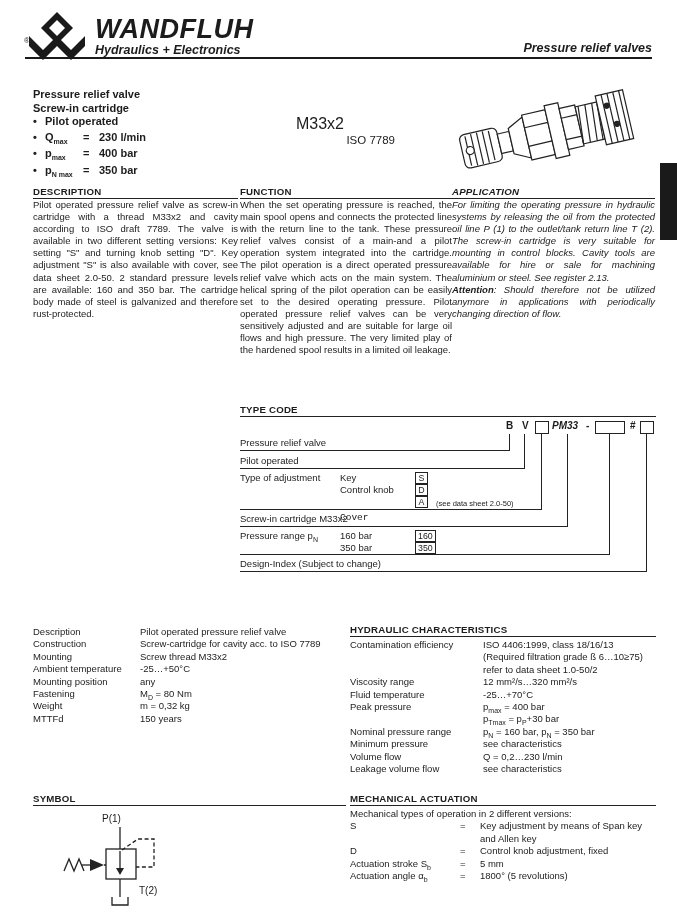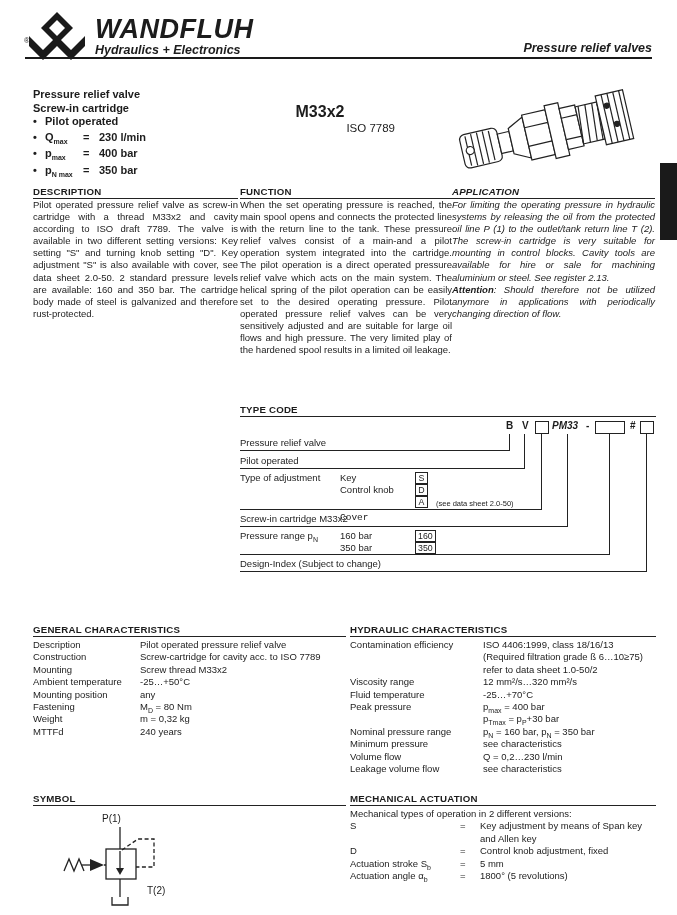--- a/index.html
+++ b/index.html
@@ -17,21 +17,21 @@
 
   
   .title-block{position:absolute;left:33px;top:88px;font-weight:bold;font-size:11px;}
   .tb-line{line-height:13.5px;}
   .bullet-row{display:flex;line-height:16.5px;}
   .bullet-row.tight{line-height:13.5px;}
   .b-dot{width:12px;}
   .b-sym{width:38px;}
   .b-eq{width:16px;}
   .model-block{position:absolute;left:245px;top:103px;width:150px;text-align:center;}
-  .model-code{font-size:16px;font-weight:bold;line-height:17px;}
+  .model-code{font-size:16px;font-weight:normal;line-height:17px;margin-top:12px;}
   .model-iso{font-size:11.5px;margin-top:2px;text-align:right;}
   .product-img{position:absolute;left:452px;top:76px;width:206px;height:110px;}
   .register-tab{position:absolute;left:660px;top:163px;width:17px;height:77px;background:#1a1a1a;}
 
   
   .col{position:absolute;top:186px;font-size:9.5px;}
   .col-desc{left:33px;width:205px;}
   .col-func{left:240px;width:212px;}
   .col-app{left:452px;width:203px;font-style:italic;}
   .sec-heading{font-weight:bold;font-size:9.7px;border-bottom:1.4px solid #222;
@@ -215,21 +215,20 @@
     <span class="tc-label" style="left:0;top:126px;"><span>Pressure range p</span><sub>N</sub></span>
     <span class="tc-label" style="left:100px;top:126px;">160 bar</span>
     <span class="tc-label" style="left:175px;top:126px;"><span class="opt-box">160</span></span>
     <span class="tc-label" style="left:100px;top:138px;">350 bar</span>
     <span class="tc-label" style="left:175px;top:138px;"><span class="opt-box">350</span></span>
 
     <span class="tc-label" style="left:0;top:154px;">Design-Index (Subject to change)</span>
   </div>
 
   <div class="chars" style="left:33px;top:624px;width:313px;">
-    <div class="sec-heading">GENERAL CHARACTERISTICS</div>
     <div class="rows">
       <div class="trow">
           <span class="tlabel">Description</span>
           <span class="tval">Pilot operated pressure relief valve</span>
         </div>
       <div class="trow">
           <span class="tlabel">Construction</span>
           <span class="tval">Screw-cartridge for cavity acc. to ISO 7789</span>
         </div>
       <div class="trow">
@@ -247,21 +246,21 @@
       <div class="trow">
           <span class="tlabel">Fastening</span>
           <span class="tval"><span>M</span><sub>D</sub><span> = 80 Nm</span></span>
         </div>
       <div class="trow">
           <span class="tlabel">Weight</span>
           <span class="tval">m = 0,32 kg</span>
         </div>
       <div class="trow">
           <span class="tlabel">MTTFd</span>
-          <span class="tval">240 years</span>
+          <span class="tval">150 years</span>
         </div>
     </div>
   </div>
 
   <div class="chars hyd" style="left:350px;top:624px;width:306px;">
     <div class="sec-heading">HYDRAULIC CHARACTERISTICS</div>
     <div class="rows">
       <div class="trow">
           <span class="tlabel">Contamination efficiency</span>
           <span class="tval">ISO 4406:1999, class 18/16/13</span>
@@ -306,21 +305,21 @@
           <span class="tlabel">Leakage volume flow</span>
           <span class="tval">see characteristics</span>
         </div>
     </div>
   </div>
 
   <div class="chars" style="left:33px;top:793px;width:313px;height:115px;">
     <div class="sec-heading">SYMBOL</div>
     <div class="symbol-fig">
       <span class="port-label" style="left:44px;top:0;">P(1)</span>
-      <span class="port-label" style="left:89px;top:72px;">T(2)</span>
+      <span class="port-label" style="left:81px;top:72px;">T(2)</span>
       <svg style="position:absolute;left:0;top:4px;" width="150" height="95" viewBox="0 0 150 95">
         <g stroke="#222" stroke-width="1.3" fill="none">
           <line x1="62" y1="10" x2="62" y2="32"></line>
           <rect x="48" y="32" width="30" height="30"></rect>
           <line x1="62" y1="34" x2="62" y2="52"></line>
           <polygon points="58,51 66,51 62,58" fill="#222" stroke="none"></polygon>
           <path d="M 64,33 L 80,22 L 96,22 L 96,50 L 78,50" stroke-dasharray="4 2.5"></path>
           <polyline points="6,54 11,42 16,54 21,42 26,54"></polyline>
           <line x1="24" y1="48" x2="32" y2="48"></line>
           <polygon points="32,42 32,54 46,48" fill="#222" stroke="none"></polygon>

